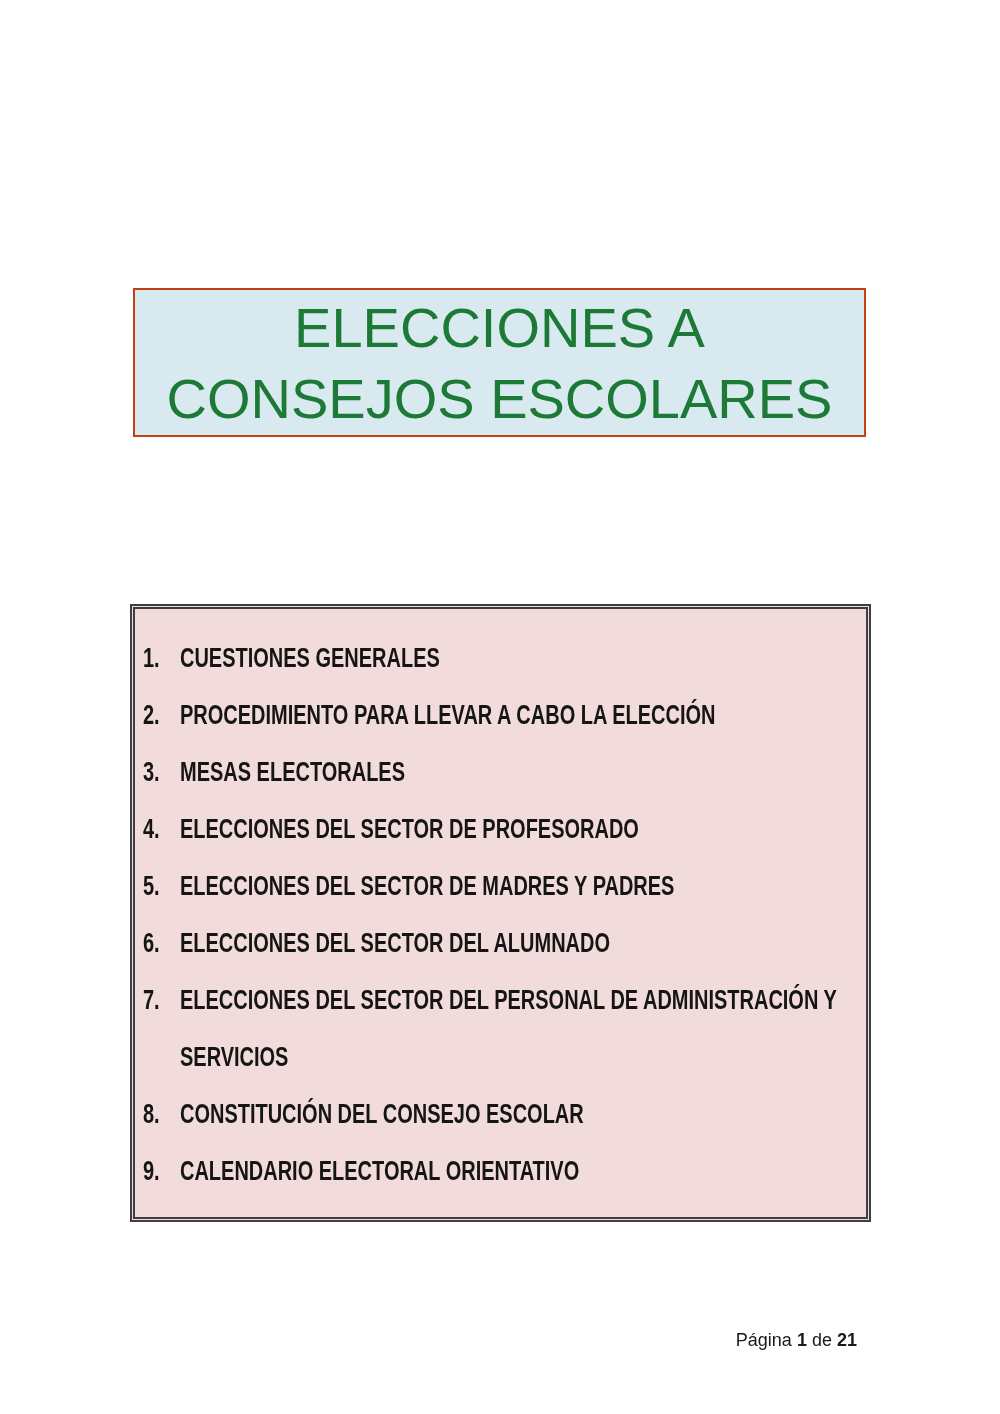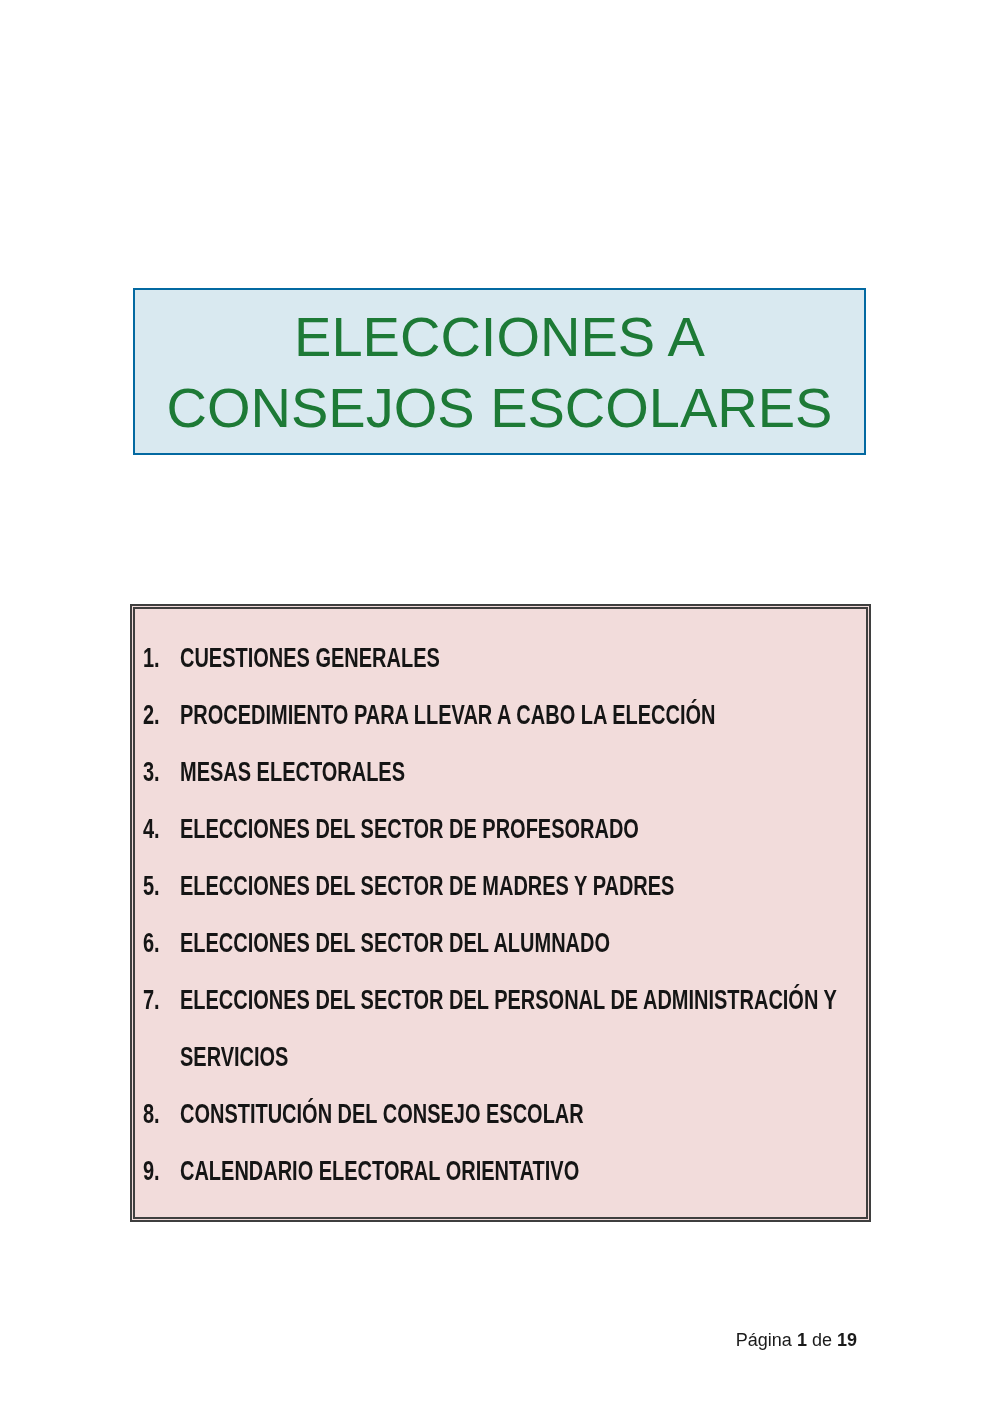--- a/index.html
+++ b/index.html
@@ -13,23 +13,23 @@
     background: #ffffff;
     overflow: hidden;
     margin: 0 auto;
   }
 
   .title-box {
     position: absolute;
     left: 133px;
     top: 288px;
     width: 733px;
-    height: 167px;
+    height: 149px;
     background: #d9e9f0;
-    border: 2px solid #0369a1;
+    border: 2px solid #c2410c;
     display: flex;
     align-items: center;
     justify-content: center;
     text-align: center;
   }
   .title-text {
     font-size: 56px;
     line-height: 71px;
     color: #1d7a36;
     white-space: pre-line;
@@ -139,15 +139,15 @@
     <span class="toc-num">8.</span>
     <span class="toc-label">CONSTITUCIÓN DEL CONSEJO ESCOLAR</span>
   </div>
         <div class="toc-item">
     <span class="toc-num">9.</span>
     <span class="toc-label">CALENDARIO ELECTORAL ORIENTATIVO</span>
   </div>
       </div>
   </div>
 
-  <div class="page-footer"><span>Página</span> <span class="bold">1</span> <span>de</span> <span class="bold">19</span></div>
+  <div class="page-footer"><span>Página</span> <span class="bold">1</span> <span>de</span> <span class="bold">21</span></div>
 
 </div>
 
 </body></html>

